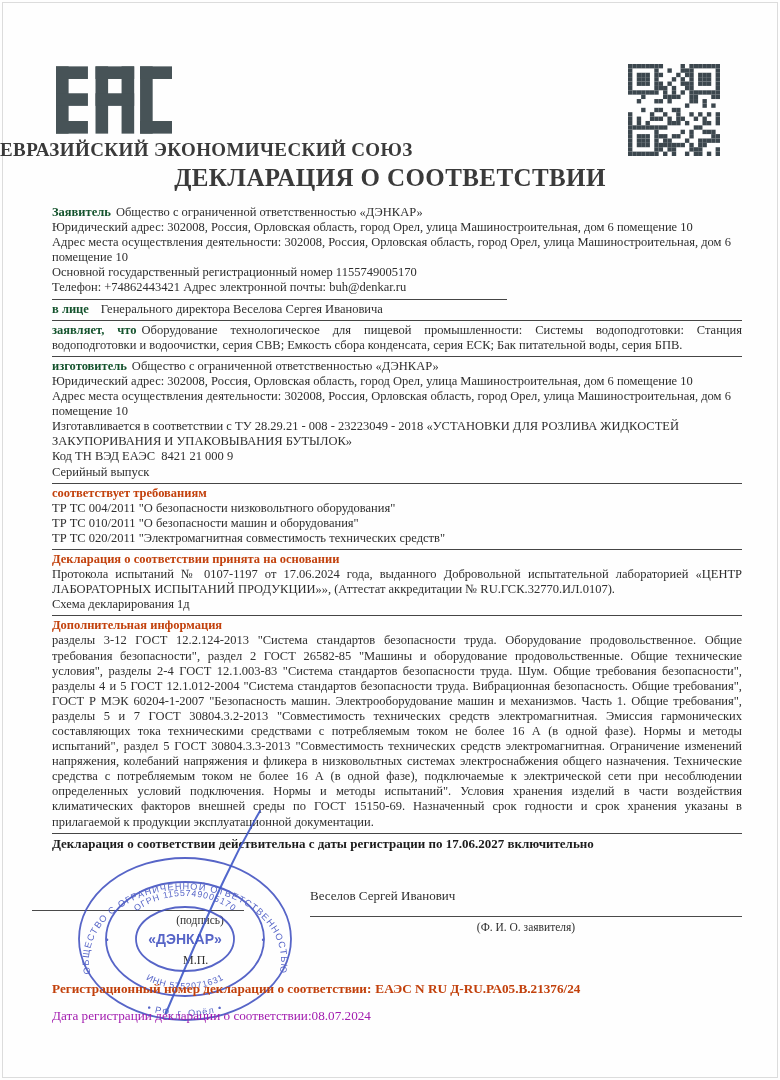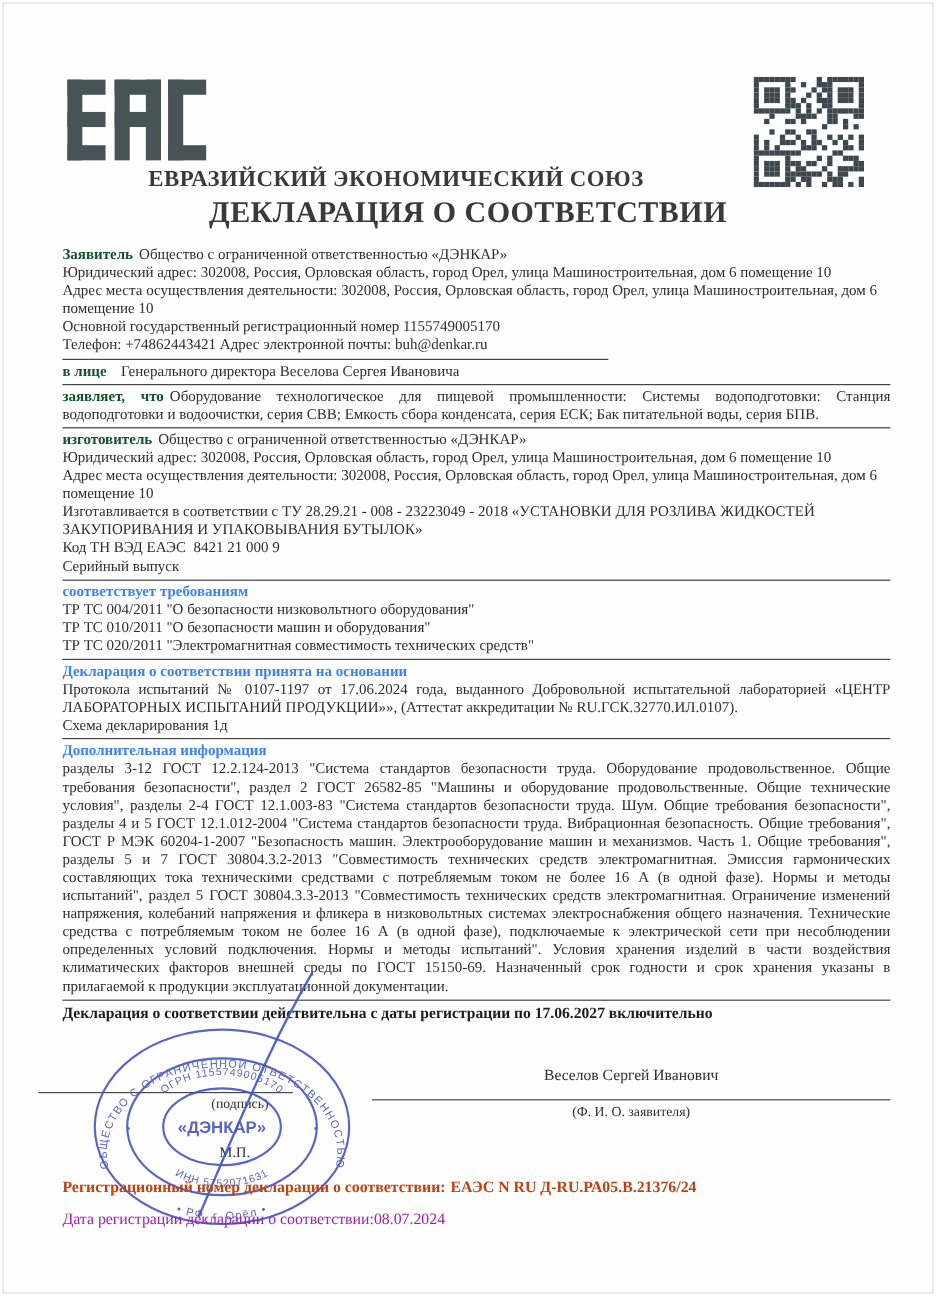--- a/index.html
+++ b/index.html
@@ -9,40 +9,40 @@
     width: 780px; height: 1080px;
     background: #fefefe;
     font-family: "Liberation Serif", serif;
     color: #2e2e2e;
     overflow: hidden;
     outline: 1px solid #dcdcdc;
     outline-offset: -3px;
   }
   .eac-logo { position:absolute; left:56px; top:58px; width:116px; height:84px; }
   .qr { position:absolute; left:628px; top:64px; width:92px; height:92px; }
-  .title1 { position:absolute; left:0; top:139px; width:660px; text-align:center;
+  .title1 { position:absolute; left:0; top:139px; width:660px; text-align:left;
             font-size:19px; font-weight:700; letter-spacing:0.4px; color:#3a3a3a; }
   .title2 { position:absolute; left:0; top:164px; width:780px; text-align:center;
             font-size:25px; font-weight:700; letter-spacing:0.4px; color:#3a3a3a; }
   .content { position:absolute; left:52px; top:205px; width:690px;
              font-size:12.5px; line-height:15.1px; }
   .content p { margin:0; }
   .just { text-align: justify; }
   b.lbl { font-weight:700; color:#14532d; margin-right:5px; }
   b.lbl-wide { margin-right:12px; }
-  .bold-line { font-weight:700; color:#3b82f6; }
+  .bold-line { font-weight:700; color:#c2410c; }
   .rule { border:none; border-top:1.6px solid #454545; margin:3px 0 2px 0; height:0; }
   .rule-short { width:66%; }
   .validity { font-weight:700; font-size:13px; color:#1c1c1c; margin-top:2px; }
 
   
   .sig-line-left { position:absolute; left:32px; top:910px; width:212px; border-top:1.5px solid #4a4a4a; }
   .sig-caption { position:absolute; left:150px; top:914px; width:100px; text-align:center; font-size:11.5px; }
   .mp { position:absolute; left:183px; top:953px; font-size:12px; }
-  .signer-name { position:absolute; left:310px; top:888px; width:432px; text-align:center; font-size:13px; }
+  .signer-name { position:absolute; left:310px; top:888px; width:432px; text-align:left; font-size:13px; }
   .sig-line-right { position:absolute; left:310px; top:916px; width:432px; border-top:1.5px solid #4a4a4a; }
   .name-caption { position:absolute; left:310px; top:921px; width:432px; text-align:center; font-size:11.5px; }
 
   .reg-number { position:absolute; left:52px; top:981px; font-size:13.2px; font-weight:700; color:#c2410c; }
   .reg-date   { position:absolute; left:52px; top:1008px; font-size:13.2px; font-weight:400; color:#a21caf; }
   .reg-number .val, .reg-date .val { margin-left:4px; }
   .reg-date .val { margin-left:0; }
 
   .stamp-svg { position:absolute; left:68px; top:853px; pointer-events:none; opacity:0.88; }
   .signature-svg { position:absolute; left:146px; top:806px; pointer-events:none; }

